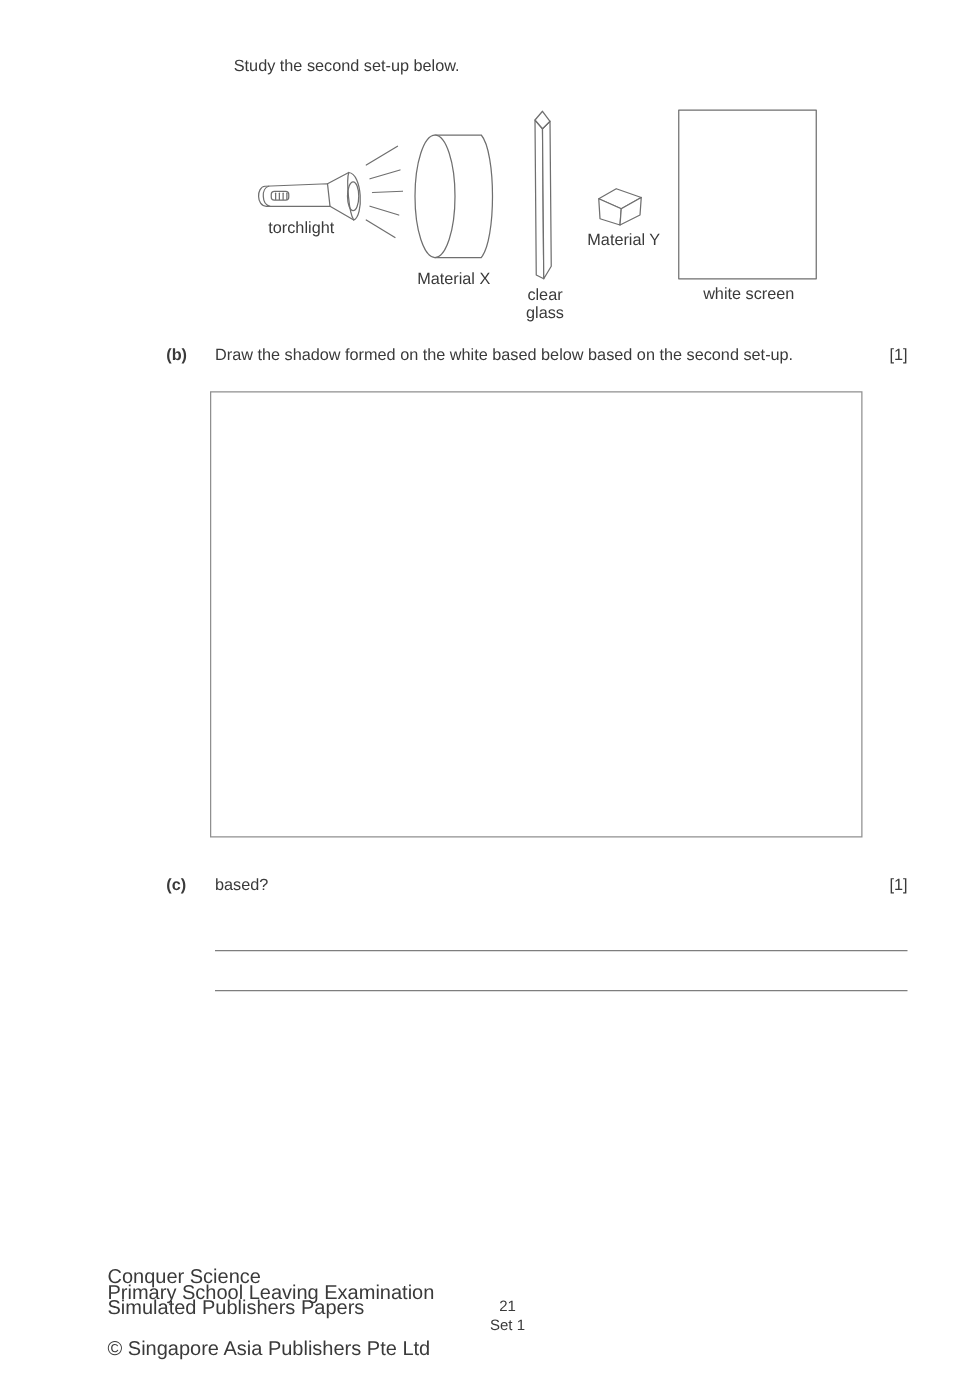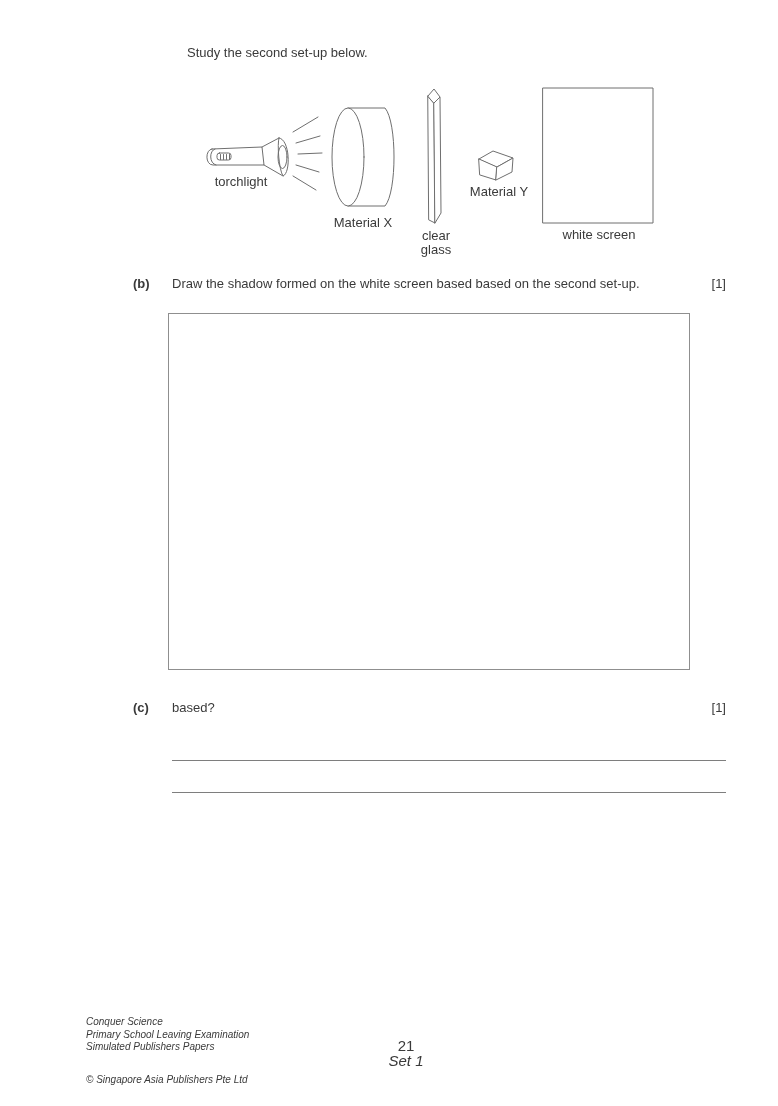--- a/index.html
+++ b/index.html
@@ -43,28 +43,28 @@
     border:1px solid #8f8f8f; background:#ffffff;
   }
   .answer-line {
     position:absolute; left:172px; width:554px; height:0;
     border-top:1px solid #7e7e7e;
   }
   .answer-line.l1 { top:760px; }
   .answer-line.l2 { top:792px; }
   .footer-left {
     position:absolute; left:86px; top:1016px;
-    font-size:10px; line-height:12.5px; color:#3a3a3a;font-style:italic;
+    font-size:16px; line-height:12.5px; color:#3a3a3a;
   }
   .footer-left .copyright { margin-top:20px; }
   .footer-center {
     position:absolute; left:376px; top:1038px; width:60px;
-    text-align:center; font-size:15px; line-height:15px;
+    text-align:center; font-size:12px; line-height:15px;
   }
-  .footer-center .set-label { font-style:italic; }
+  .footer-center .set-label { }
 </style>
 </head>
 <body>
 
 <div class="page">
 
   <div class="intro">Study the second set-up below.</div>
 
   <svg class="diagram-svg" viewBox="130 80 620 190">
 
@@ -112,21 +112,21 @@
     <text x="363" y="227">Material X</text>
     <text x="436" y="240">clear</text>
     <text x="436" y="254">glass</text>
     <text x="499" y="196">Material Y</text>
     <text x="599" y="239">white screen</text>
   </svg>
 
   <div class="q-row q-b">
     <div class="q-label">(b)</div>
     <div class="q-body q-line">
-      <span>Draw the shadow formed on the white screen based based on the second set-up.</span>
+      <span>Draw the shadow formed on the white based below based on the second set-up.</span>
       <span>[1]</span>
     </div>
   </div>
 
   <div class="draw-box"></div>
 
   <div class="q-row q-c">
     <div class="q-label">(c)</div>
     <div class="q-body">
       <div class="q-line">

